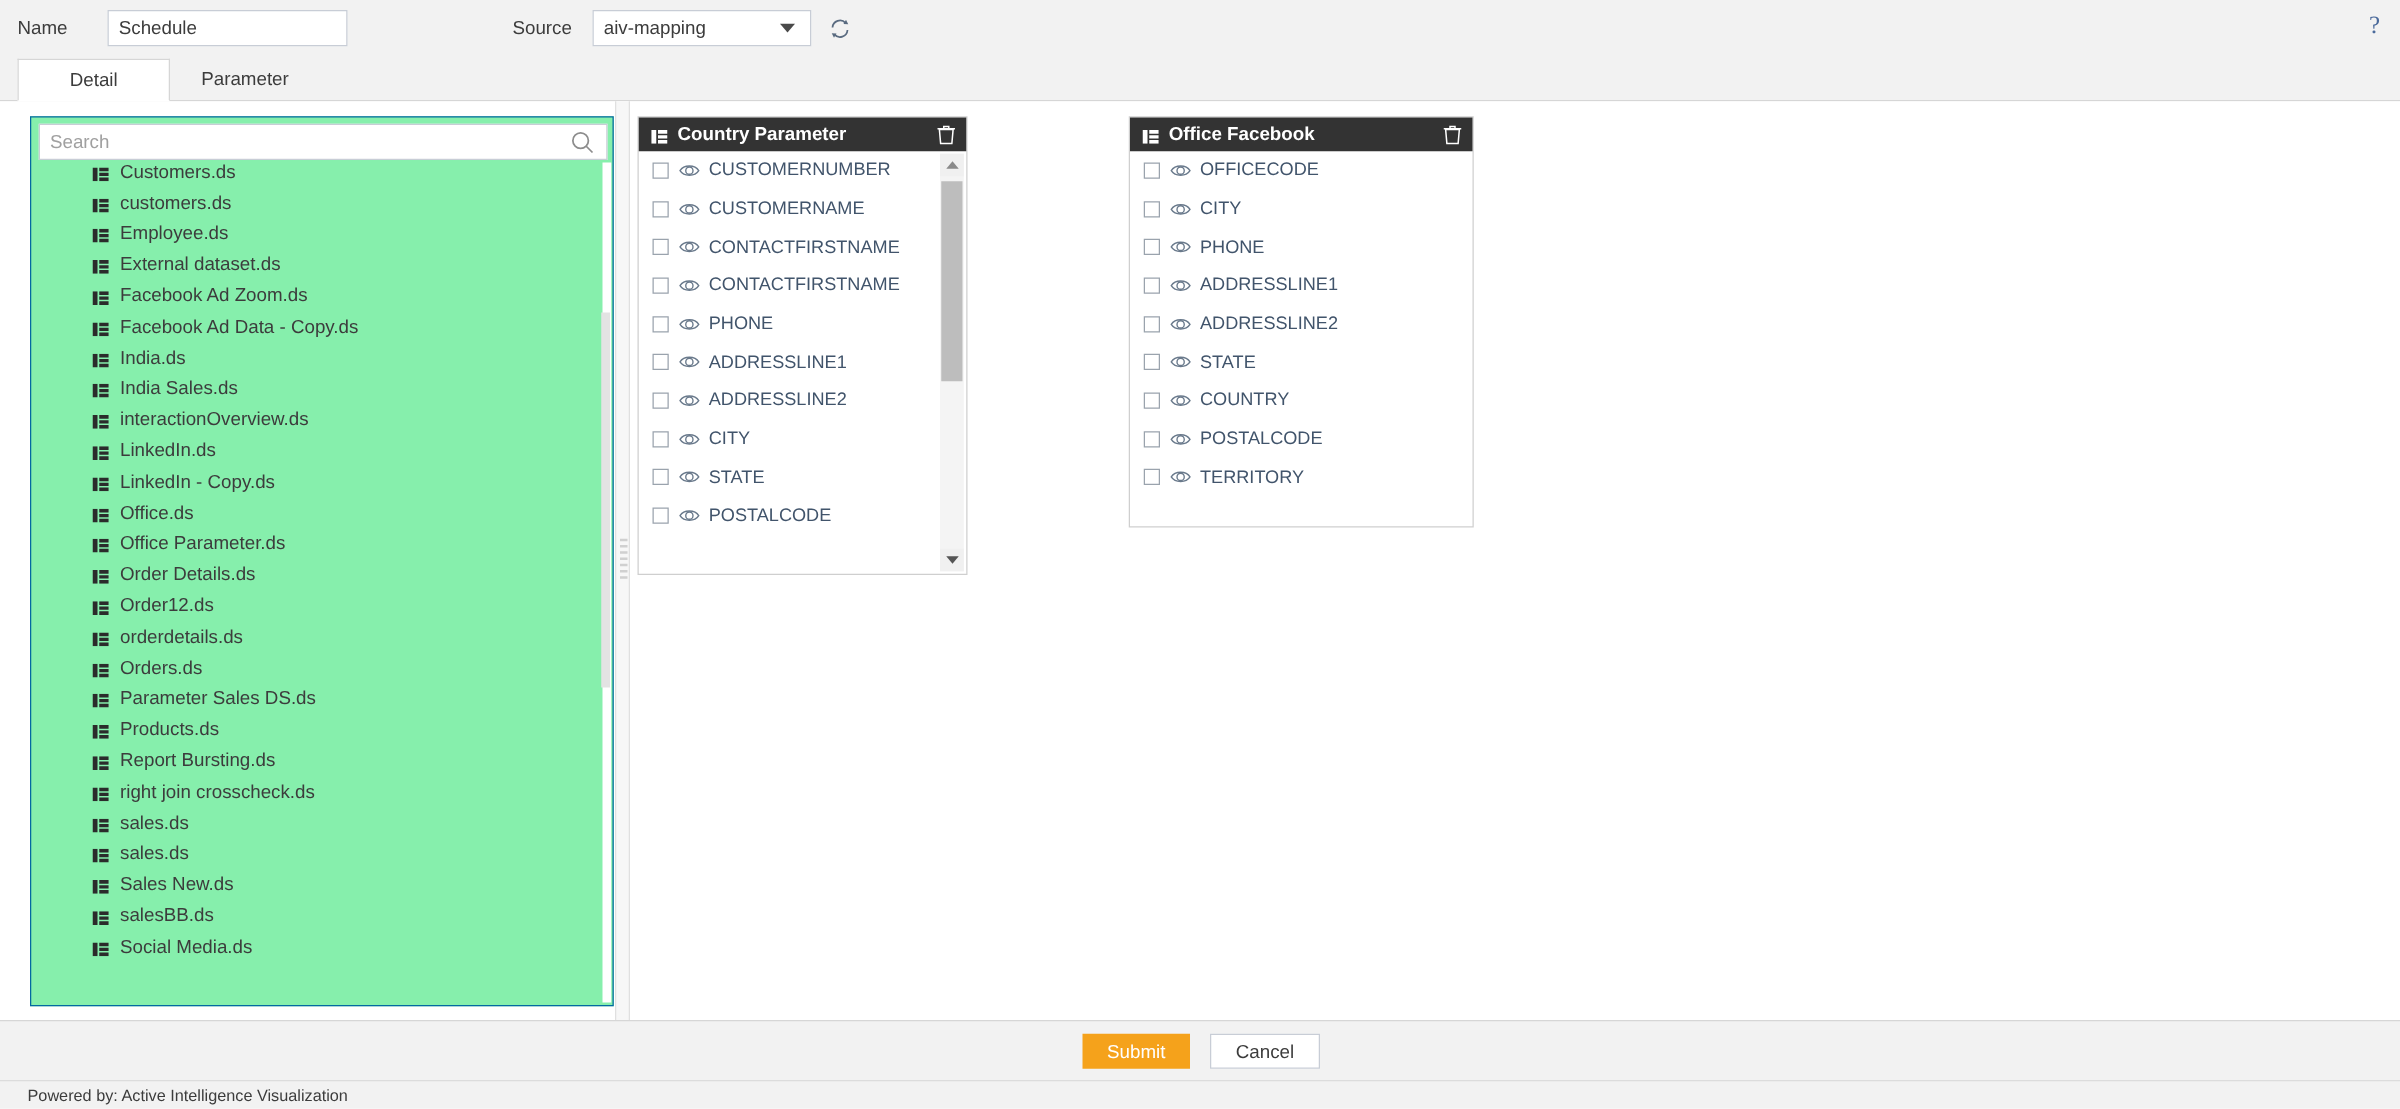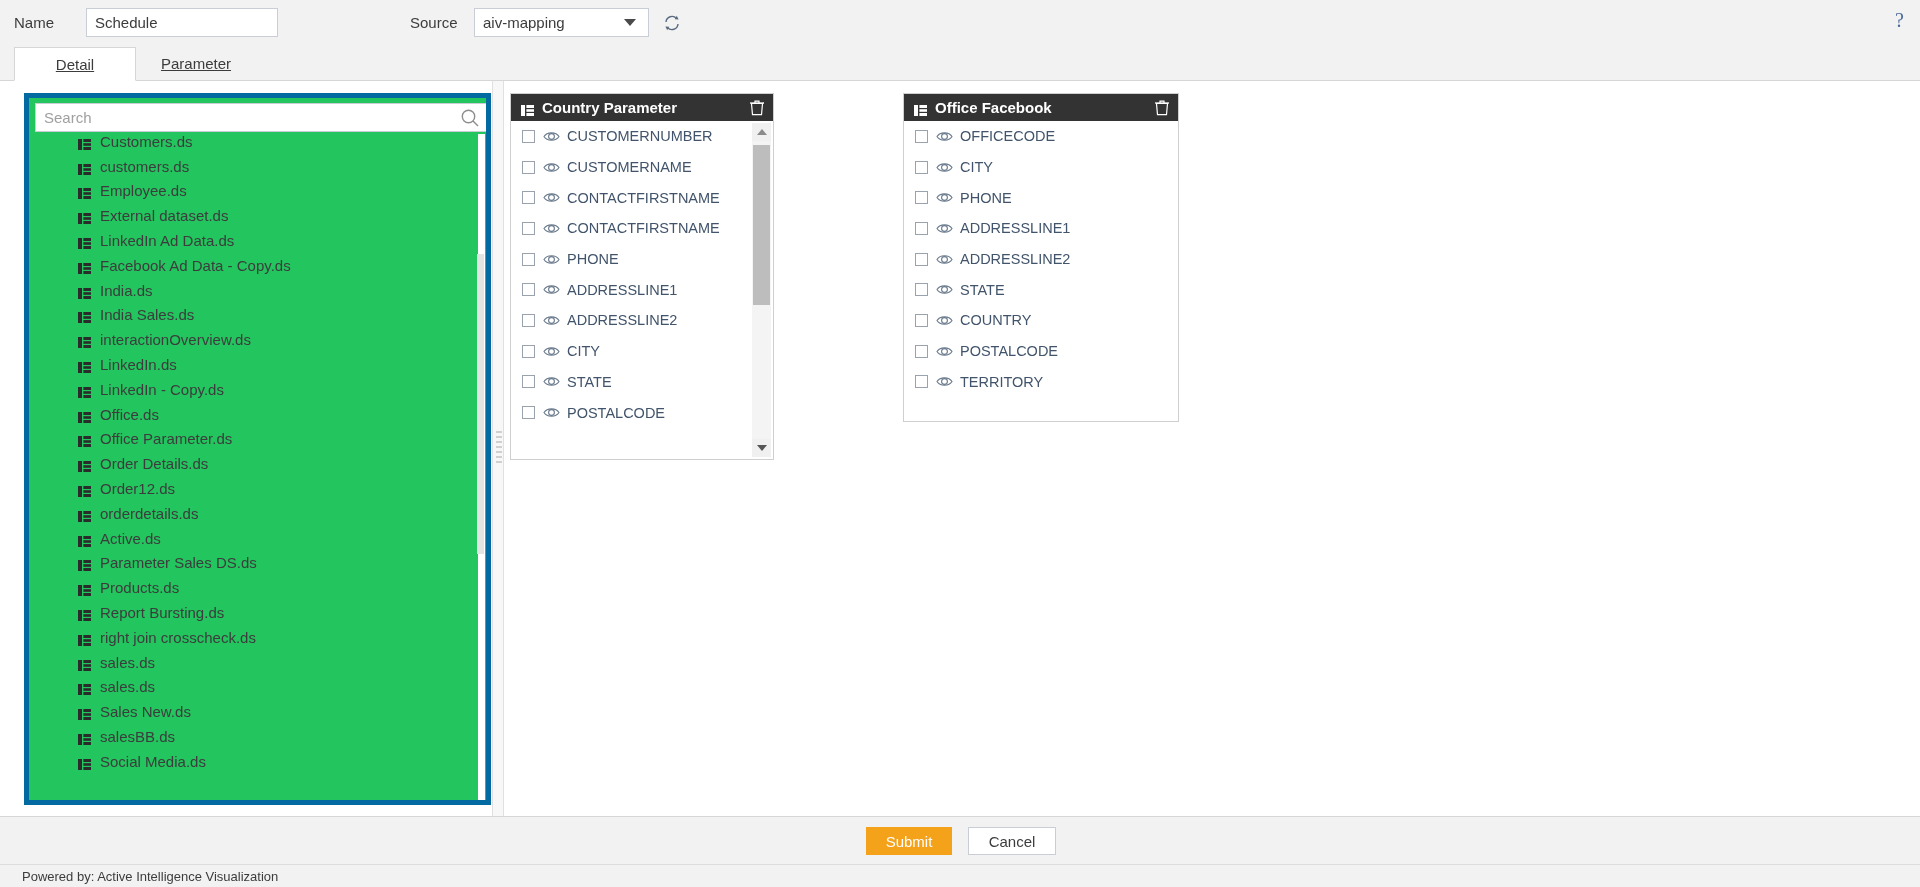--- a/index.html
+++ b/index.html
@@ -104,21 +104,20 @@
   }
   .tab {
     position: absolute;
     top: 2px;
     height: 34px;
     line-height: 33px;
     text-align: center;
     font-size: 15px;
     color: #3c3c3c;
     cursor: pointer;
-    text-decoration: underline;
   }
   .tab.active {
     background: #ffffff;
     border: 1px solid #d6d6d6;
     border-bottom: 1px solid #ffffff;
     z-index: 3;
   }
   #tab-detail { left: 14px; width: 122px; }
   #tab-parameter { left: 136px; width: 120px; }
 
@@ -203,22 +202,22 @@
     left: 0; top: 81px;
     width: 1920px; height: 735px;
     background: #ffffff;
   }
 
   
   .ds-panel {
     position: absolute;
     left: 24px; top: 12px;
     width: 467px; height: 712px;
-    background: #22c55e;
-    border: 5px solid #0369a1;
+    background: #86efac;
+    border: 1px solid #0369a1;
     overflow: hidden;
   }
   .search-wrap {
     position: absolute;
     left: 6px; top: 5px;
     width: 455px; height: 29px;
     border: 1px solid #c8cdd6;
     background: #ffffff;
     display: flex;
     align-items: center;
@@ -527,21 +526,21 @@
               </svg></span>
             <span>External dataset.ds</span>
           </div>
           <div class="ds-item">
             <span class="grid-icon"><svg width="13" height="11" viewBox="0 0 13 11">
                 <rect x="0" y="0" width="4" height="11" fill="#2b2b2b"></rect>
                 <rect x="5.4" y="0" width="7.6" height="3" fill="#2b2b2b"></rect>
                 <rect x="5.4" y="4.2" width="7.6" height="2.6" fill="#2b2b2b"></rect>
                 <rect x="5.4" y="8" width="7.6" height="3" fill="#2b2b2b"></rect>
               </svg></span>
-            <span>LinkedIn Ad Data.ds</span>
+            <span>Facebook Ad Zoom.ds</span>
           </div>
           <div class="ds-item">
             <span class="grid-icon"><svg width="13" height="11" viewBox="0 0 13 11">
                 <rect x="0" y="0" width="4" height="11" fill="#2b2b2b"></rect>
                 <rect x="5.4" y="0" width="7.6" height="3" fill="#2b2b2b"></rect>
                 <rect x="5.4" y="4.2" width="7.6" height="2.6" fill="#2b2b2b"></rect>
                 <rect x="5.4" y="8" width="7.6" height="3" fill="#2b2b2b"></rect>
               </svg></span>
             <span>Facebook Ad Data - Copy.ds</span>
           </div>
@@ -635,21 +634,21 @@
               </svg></span>
             <span>orderdetails.ds</span>
           </div>
           <div class="ds-item">
             <span class="grid-icon"><svg width="13" height="11" viewBox="0 0 13 11">
                 <rect x="0" y="0" width="4" height="11" fill="#2b2b2b"></rect>
                 <rect x="5.4" y="0" width="7.6" height="3" fill="#2b2b2b"></rect>
                 <rect x="5.4" y="4.2" width="7.6" height="2.6" fill="#2b2b2b"></rect>
                 <rect x="5.4" y="8" width="7.6" height="3" fill="#2b2b2b"></rect>
               </svg></span>
-            <span>Active.ds</span>
+            <span>Orders.ds</span>
           </div>
           <div class="ds-item">
             <span class="grid-icon"><svg width="13" height="11" viewBox="0 0 13 11">
                 <rect x="0" y="0" width="4" height="11" fill="#2b2b2b"></rect>
                 <rect x="5.4" y="0" width="7.6" height="3" fill="#2b2b2b"></rect>
                 <rect x="5.4" y="4.2" width="7.6" height="2.6" fill="#2b2b2b"></rect>
                 <rect x="5.4" y="8" width="7.6" height="3" fill="#2b2b2b"></rect>
               </svg></span>
             <span>Parameter Sales DS.ds</span>
           </div>

